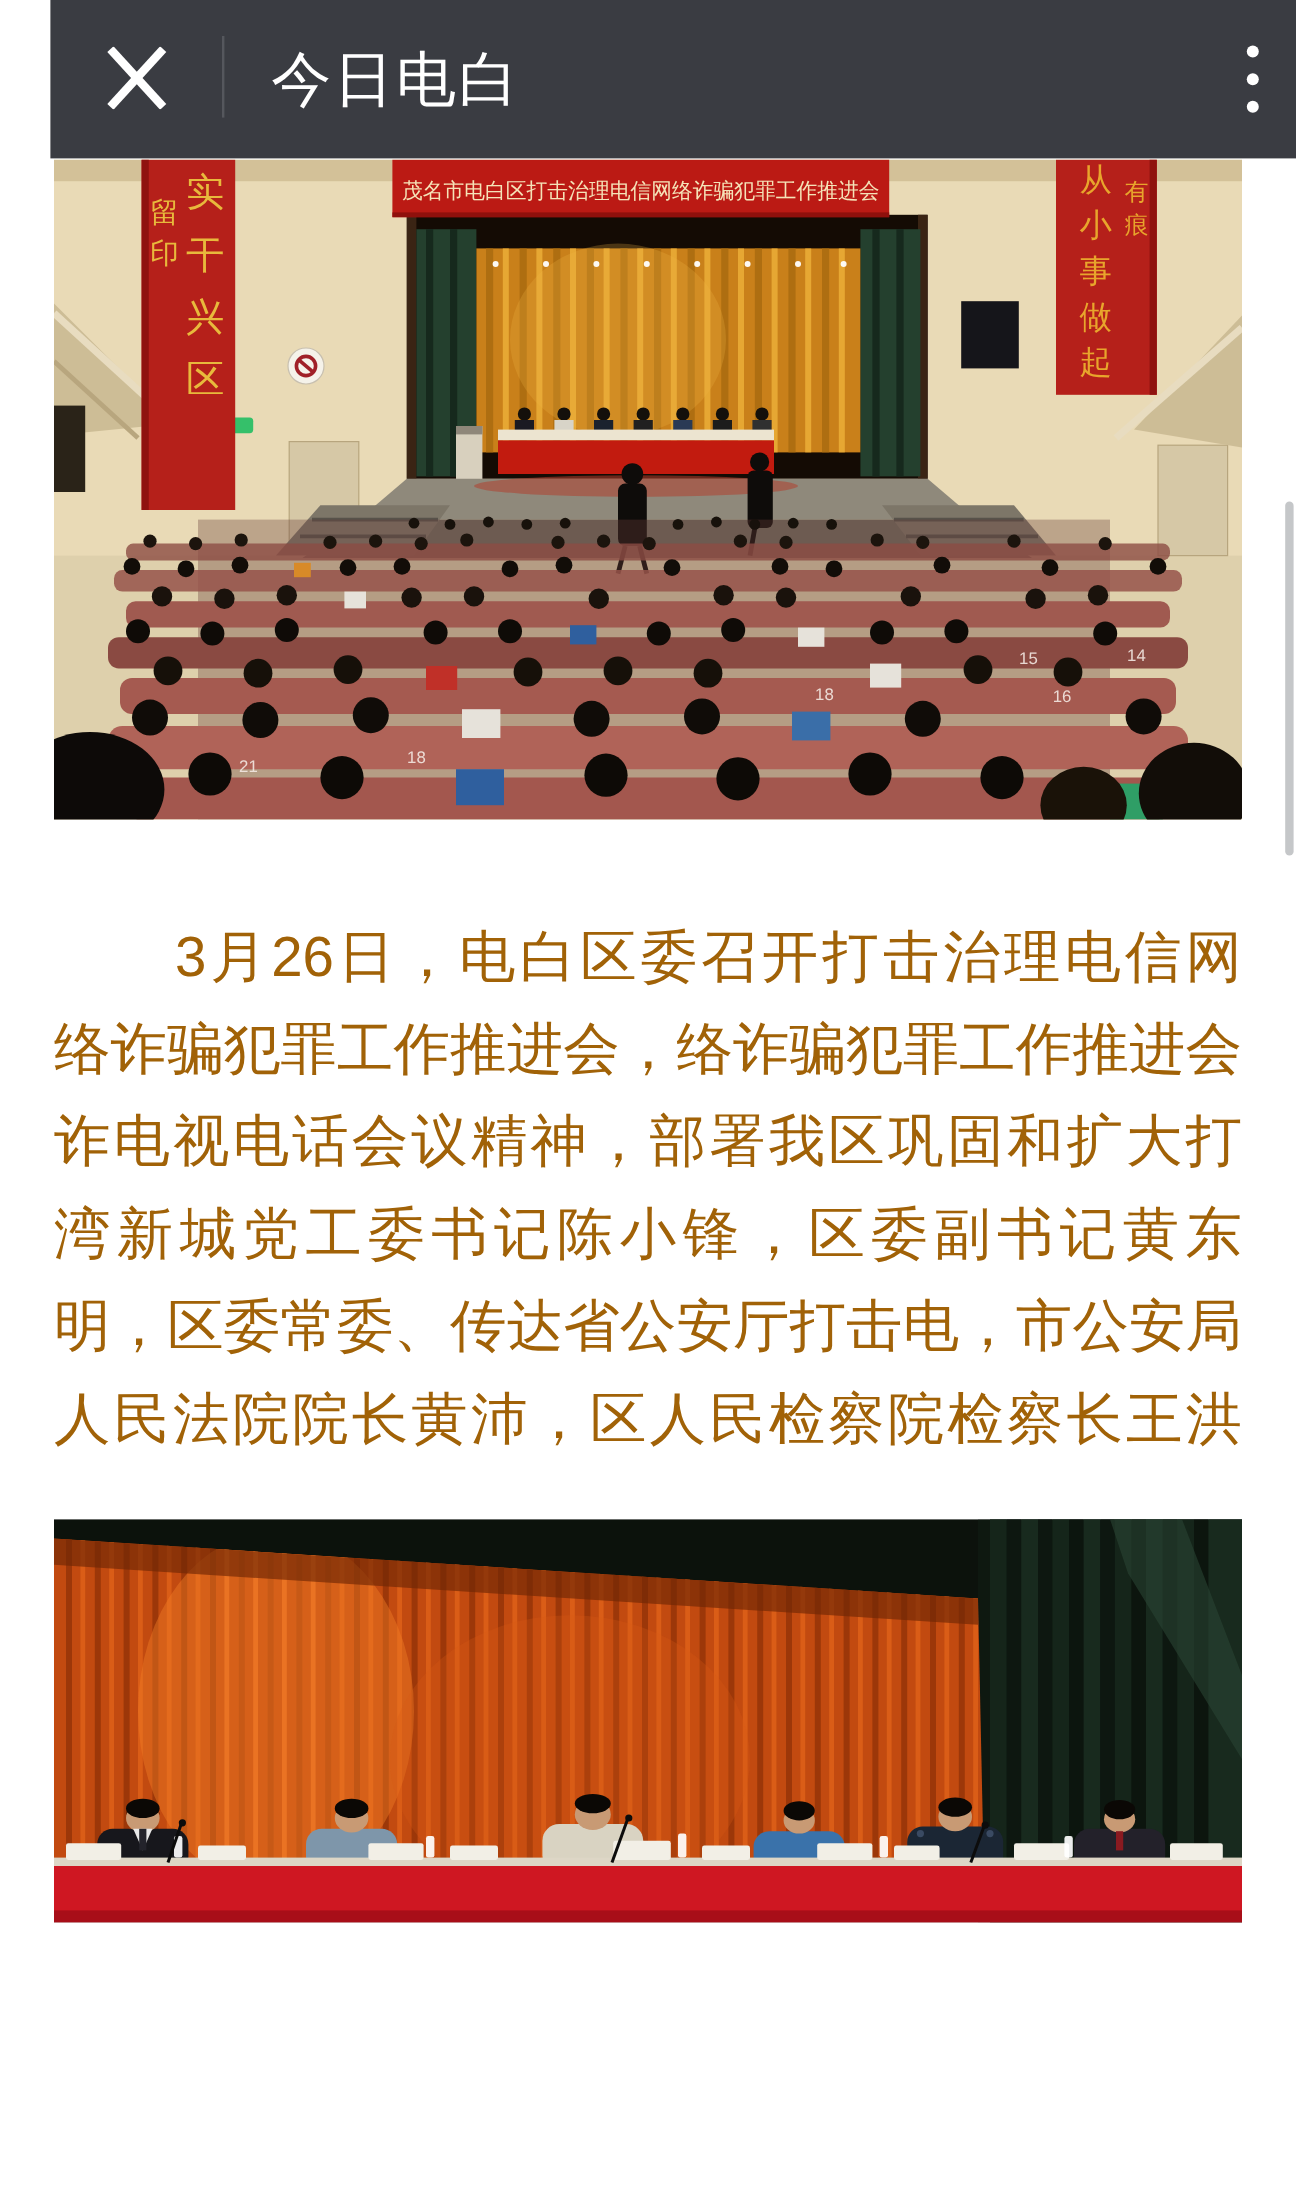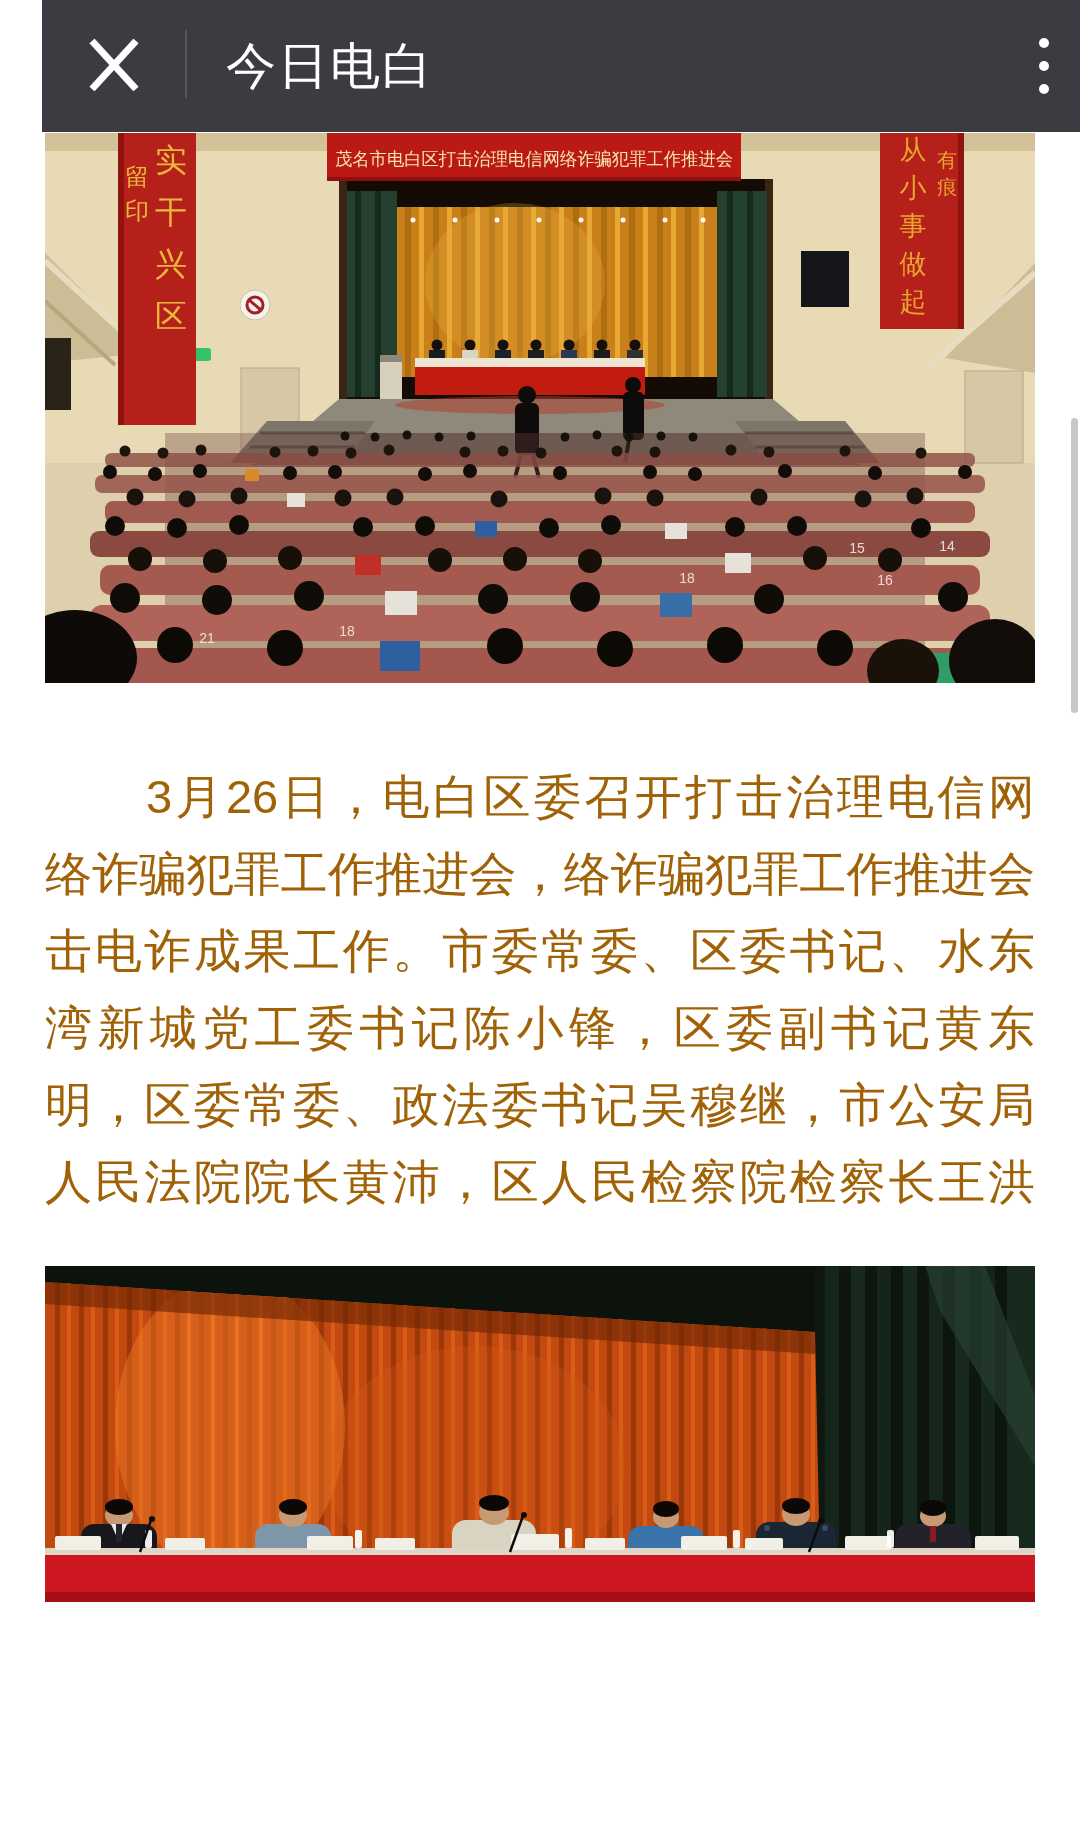--- a/index.html
+++ b/index.html
@@ -341,23 +341,23 @@
       <text x="812" y="420">15</text>
       <text x="840" y="452">16</text>
       <text x="902" y="418">14</text>
     </g>
   </g>
 </svg>
 
 <div class="article-body">
   <div class="t-line">　　3月26日，电白区委召开打击治理电信网</div>
   <div class="t-line">络诈骗犯罪工作推进会，络诈骗犯罪工作推进会</div>
-  <div class="t-line">击电诈成果工作。市委常委、区委书记、水东</div>
+  <div class="t-line">诈电视电话会议精神，部署我区巩固和扩大打</div>
   <div class="t-line">湾新城党工委书记陈小锋，区委副书记黄东</div>
-  <div class="t-line">明，区委常委、政法委书记吴穆继，市公安局</div>
+  <div class="t-line">明，区委常委、传达省公安厅打击电，市公安局</div>
   <div class="t-line">人民法院院长黄沛，区人民检察院检察长王洪</div>
 </div>
 
 <svg class="photo photo2" width="990" height="336" viewBox="0 0 990 336">
   <rect x="0" y="0" width="990" height="336" fill="#0c120c"></rect>
 
   <g>
     <rect x="770" y="0" width="220" height="336" fill="#13221763"></rect>
     <rect x="780" y="0" width="14" height="336" fill="#15251a"></rect>
       <rect x="794" y="0" width="12" height="336" fill="#0d1710"></rect>

